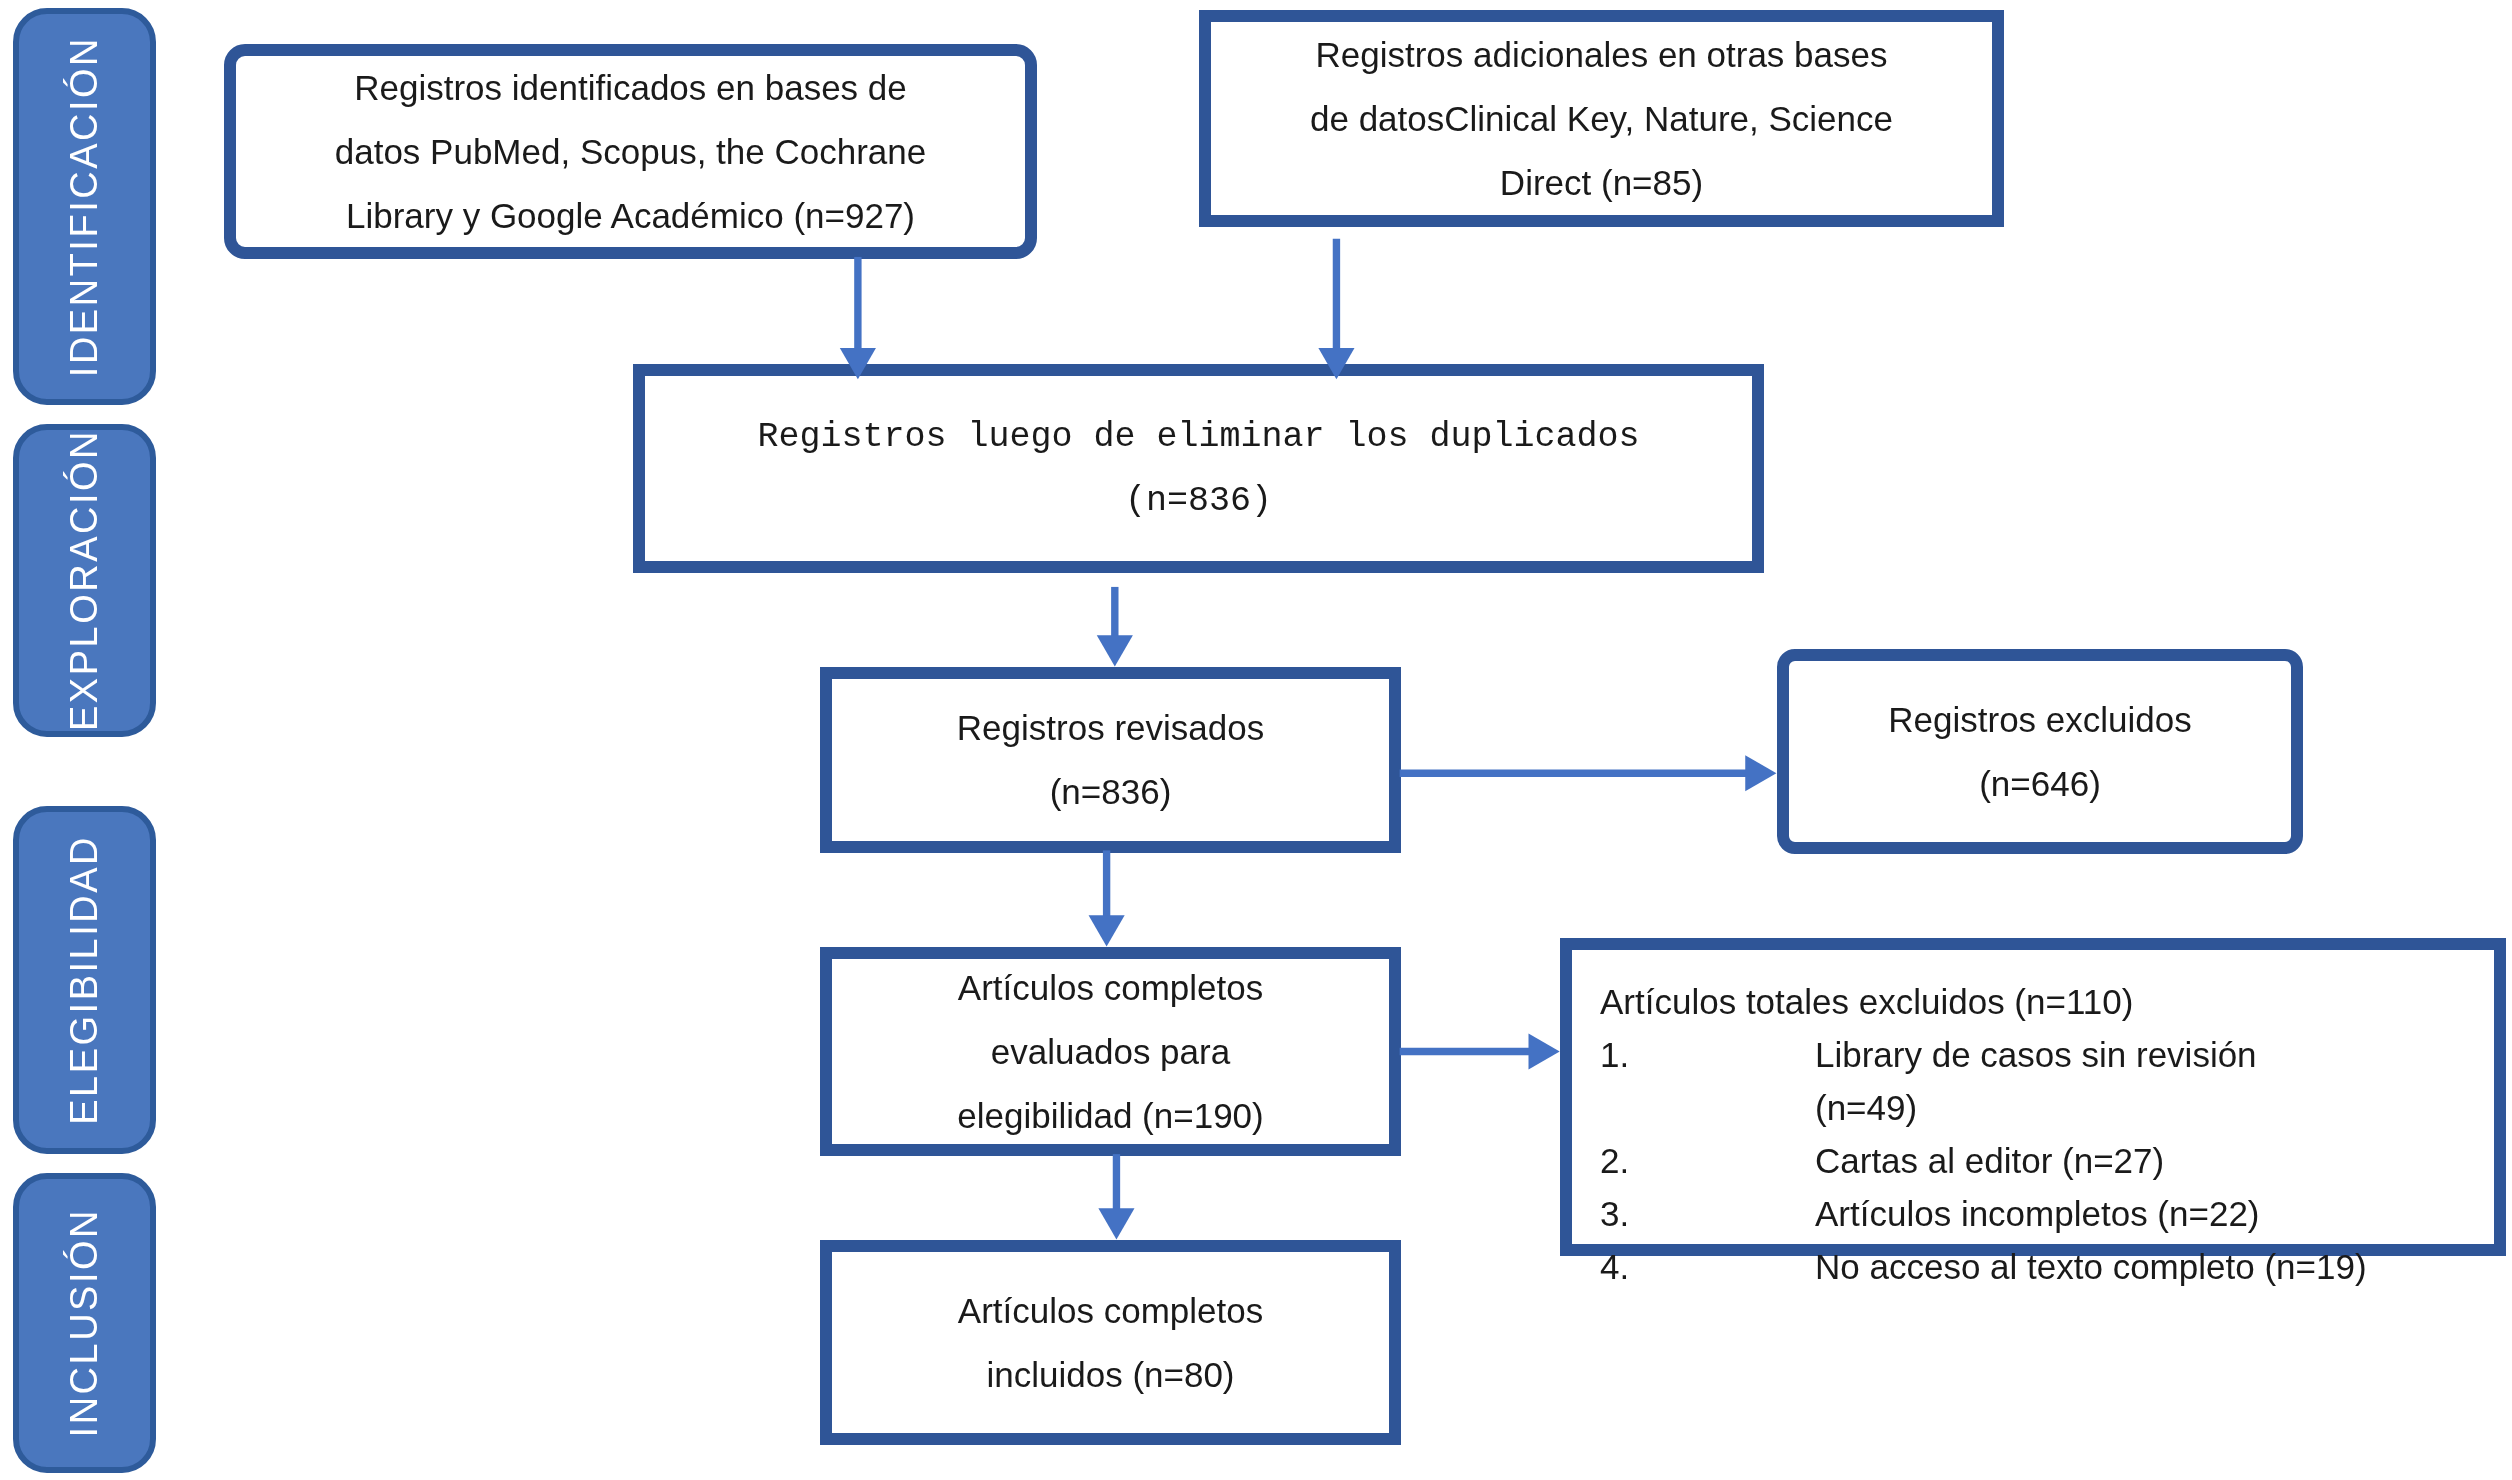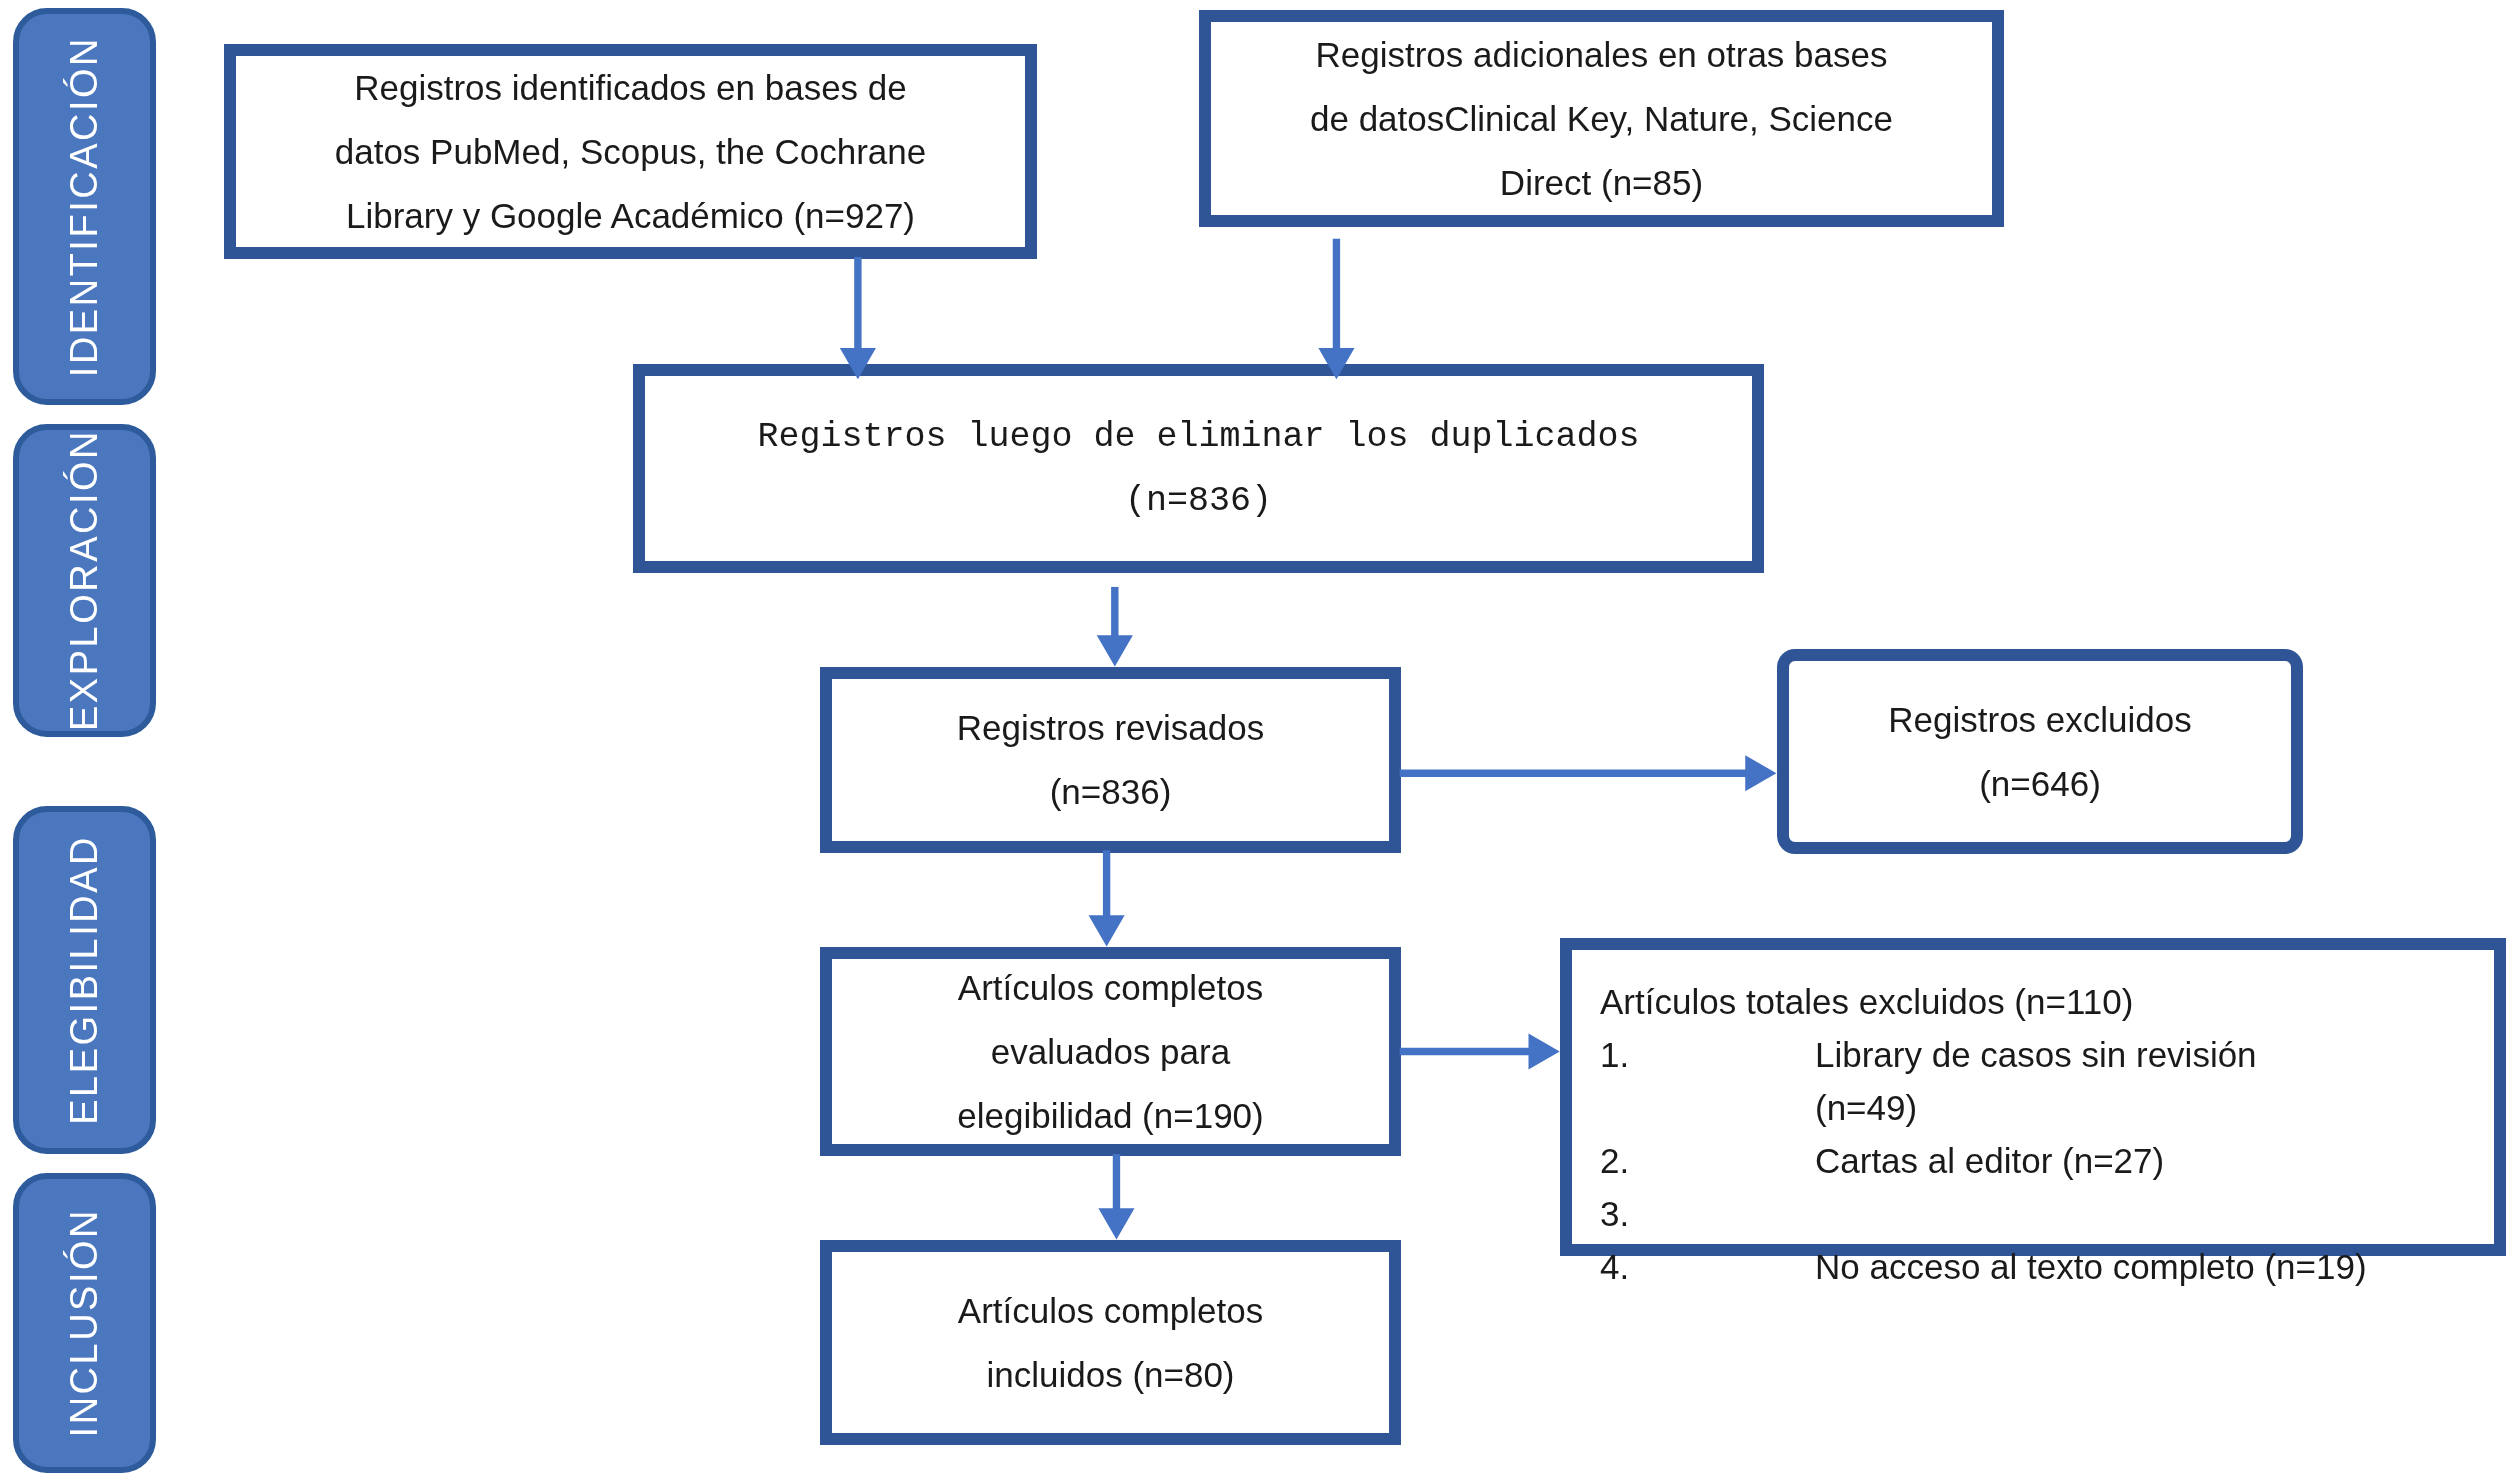--- a/index.html
+++ b/index.html
@@ -38,21 +38,21 @@
   
   .fbox{
     position:absolute;box-sizing:border-box;
     background:var(--box-fill);
     border:12.3px solid var(--box-border);
     color:var(--box-text);
     display:flex;align-items:center;justify-content:center;
     text-align:center;font-size:35px;line-height:64px;
   }
   .fbox .ln{display:block;}
-  .box-a{left:224px;top:44px;width:813px;height:215px;}
+  .box-a{left:224px;top:44px;width:813px;height:215px;border-radius:21px;}
   .box-b{left:1199px;top:10px;width:805px;height:217px;}
   .box-c{left:633px;top:364px;width:1131px;height:209px;font-family:Liberation Mono, monospace;}
   .box-d{left:820px;top:667px;width:581px;height:186px;}
   .box-e{left:1777px;top:649px;width:526px;height:205px;border-radius:18px;}
   .box-f{left:820px;top:947px;width:581px;height:209px;}
   .box-g{left:1560px;top:938px;width:946px;height:318px;
          align-items:flex-start;justify-content:flex-start;text-align:left;}
   .box-h{left:820px;top:1240px;width:581px;height:205px;}
   
   .g-content{padding:24.6px 19.7px 8.2px 28px;width:100%;box-sizing:border-box;}
@@ -140,20 +140,23 @@
         </span>
       </div>
       <div class="g-item">
         <span class="g-num">2.</span>
         <span class="g-text">
           <span class="ln">Cartas al editor (n=27)</span>
         </span>
       </div>
       <div class="g-item">
         <span class="g-num">3.</span>
+        <span class="g-text">
+          <span class="ln">Artículos incompletos (n=22)</span>
+        </span>
       </div>
       <div class="g-item">
         <span class="g-num">4.</span>
         <span class="g-text">
           <span class="ln">No acceso al texto completo (n=19)</span>
         </span>
       </div>
     </div>
   </div>
 

